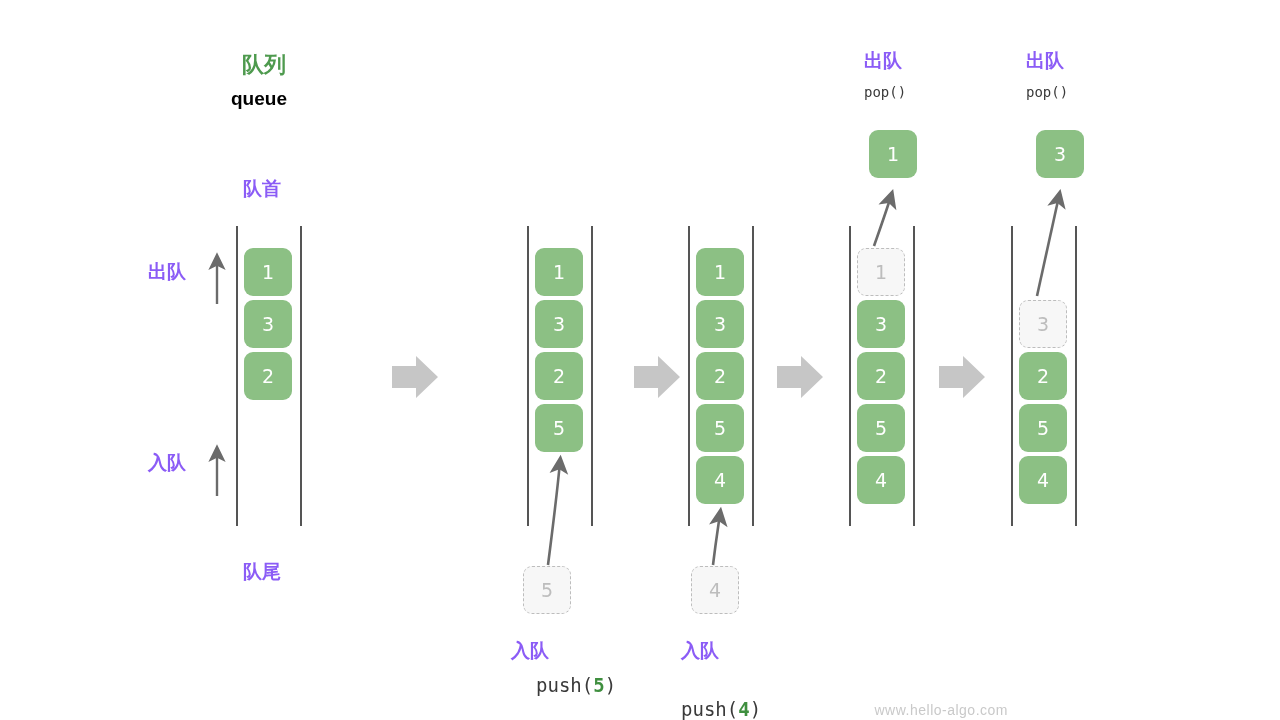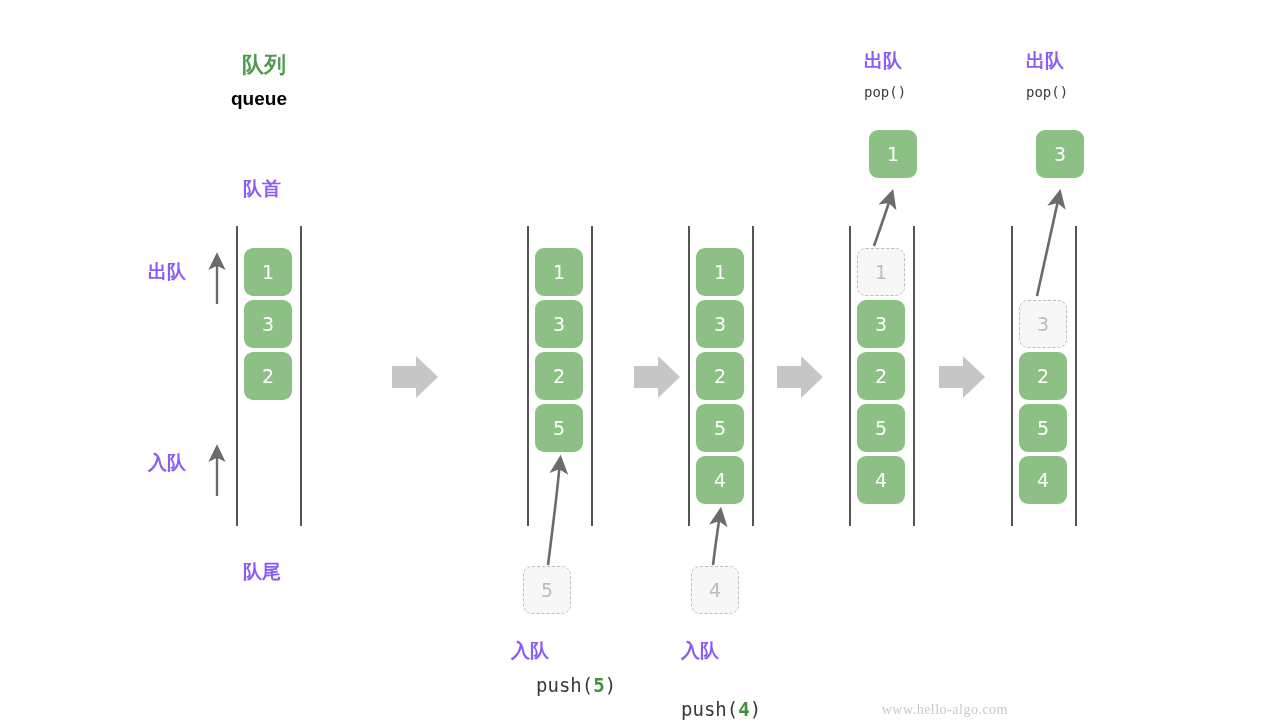--- a/index.html
+++ b/index.html
@@ -23,21 +23,21 @@
   .hdr-cn{font-size:19px;}
   .hdr-mono{font-size:14px;}
 
   .side-cn{font-size:19px;}
   .cap-cn{font-size:19px;}
   .cap-mono{font-size:19px;}
   .num-green{color:#3f8f3f;font-weight:bold;}
 
   .watermark{
     position:absolute;right:24px;bottom:18px;
-    font-family:Liberation Serif, serif;
+    font-family:Liberation Sans, sans-serif;
     font-size:14px;color:#c9c9c9;letter-spacing:.5px;
   }
 
   
   .rail{position:absolute;width:1.6px;background:#555555;}
 
   
   .cell{
     position:absolute;width:48px;height:48px;border-radius:9px;
     display:flex;align-items:center;justify-content:center;

